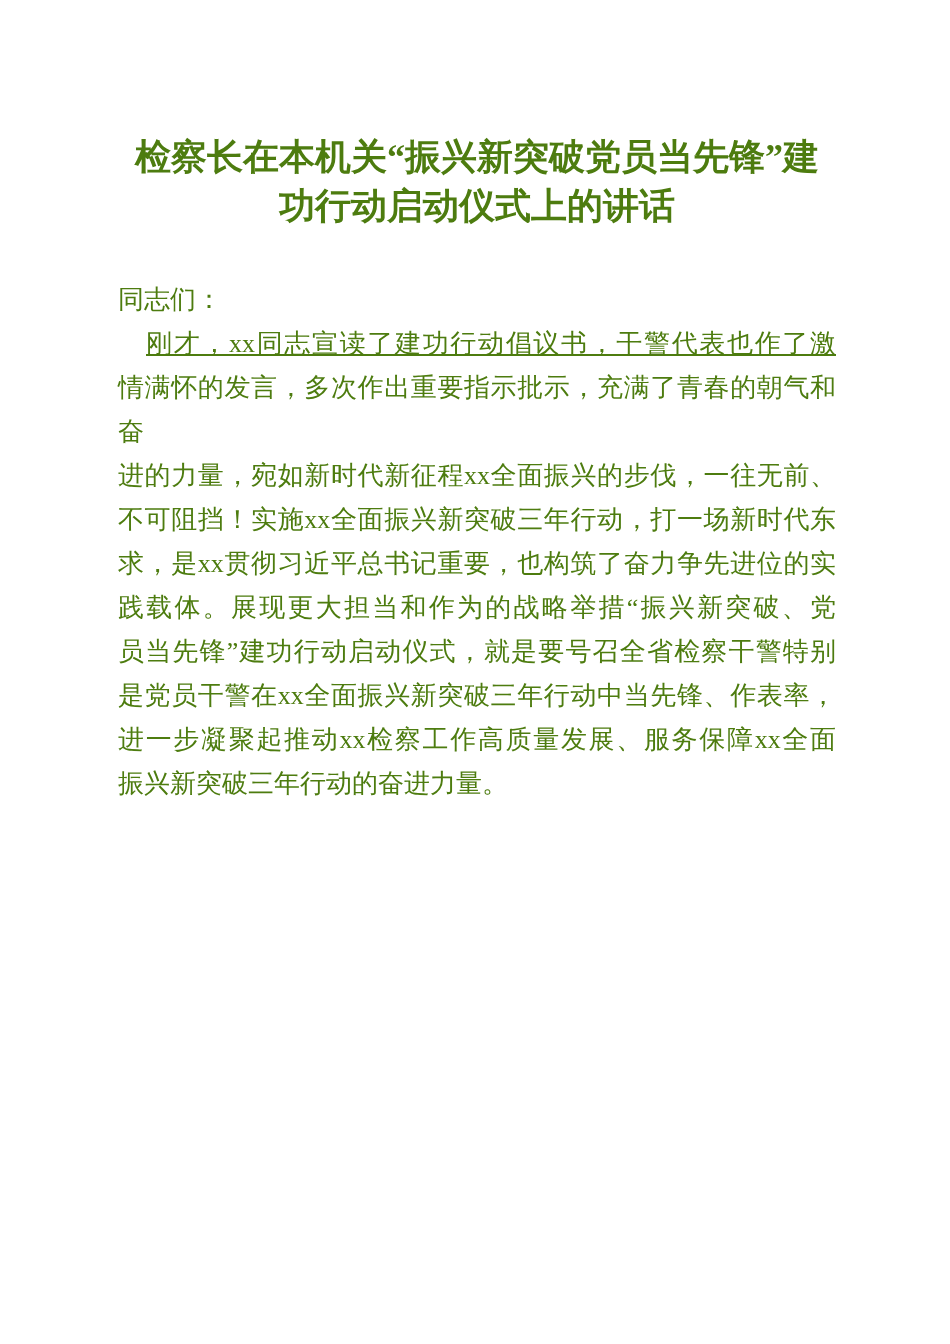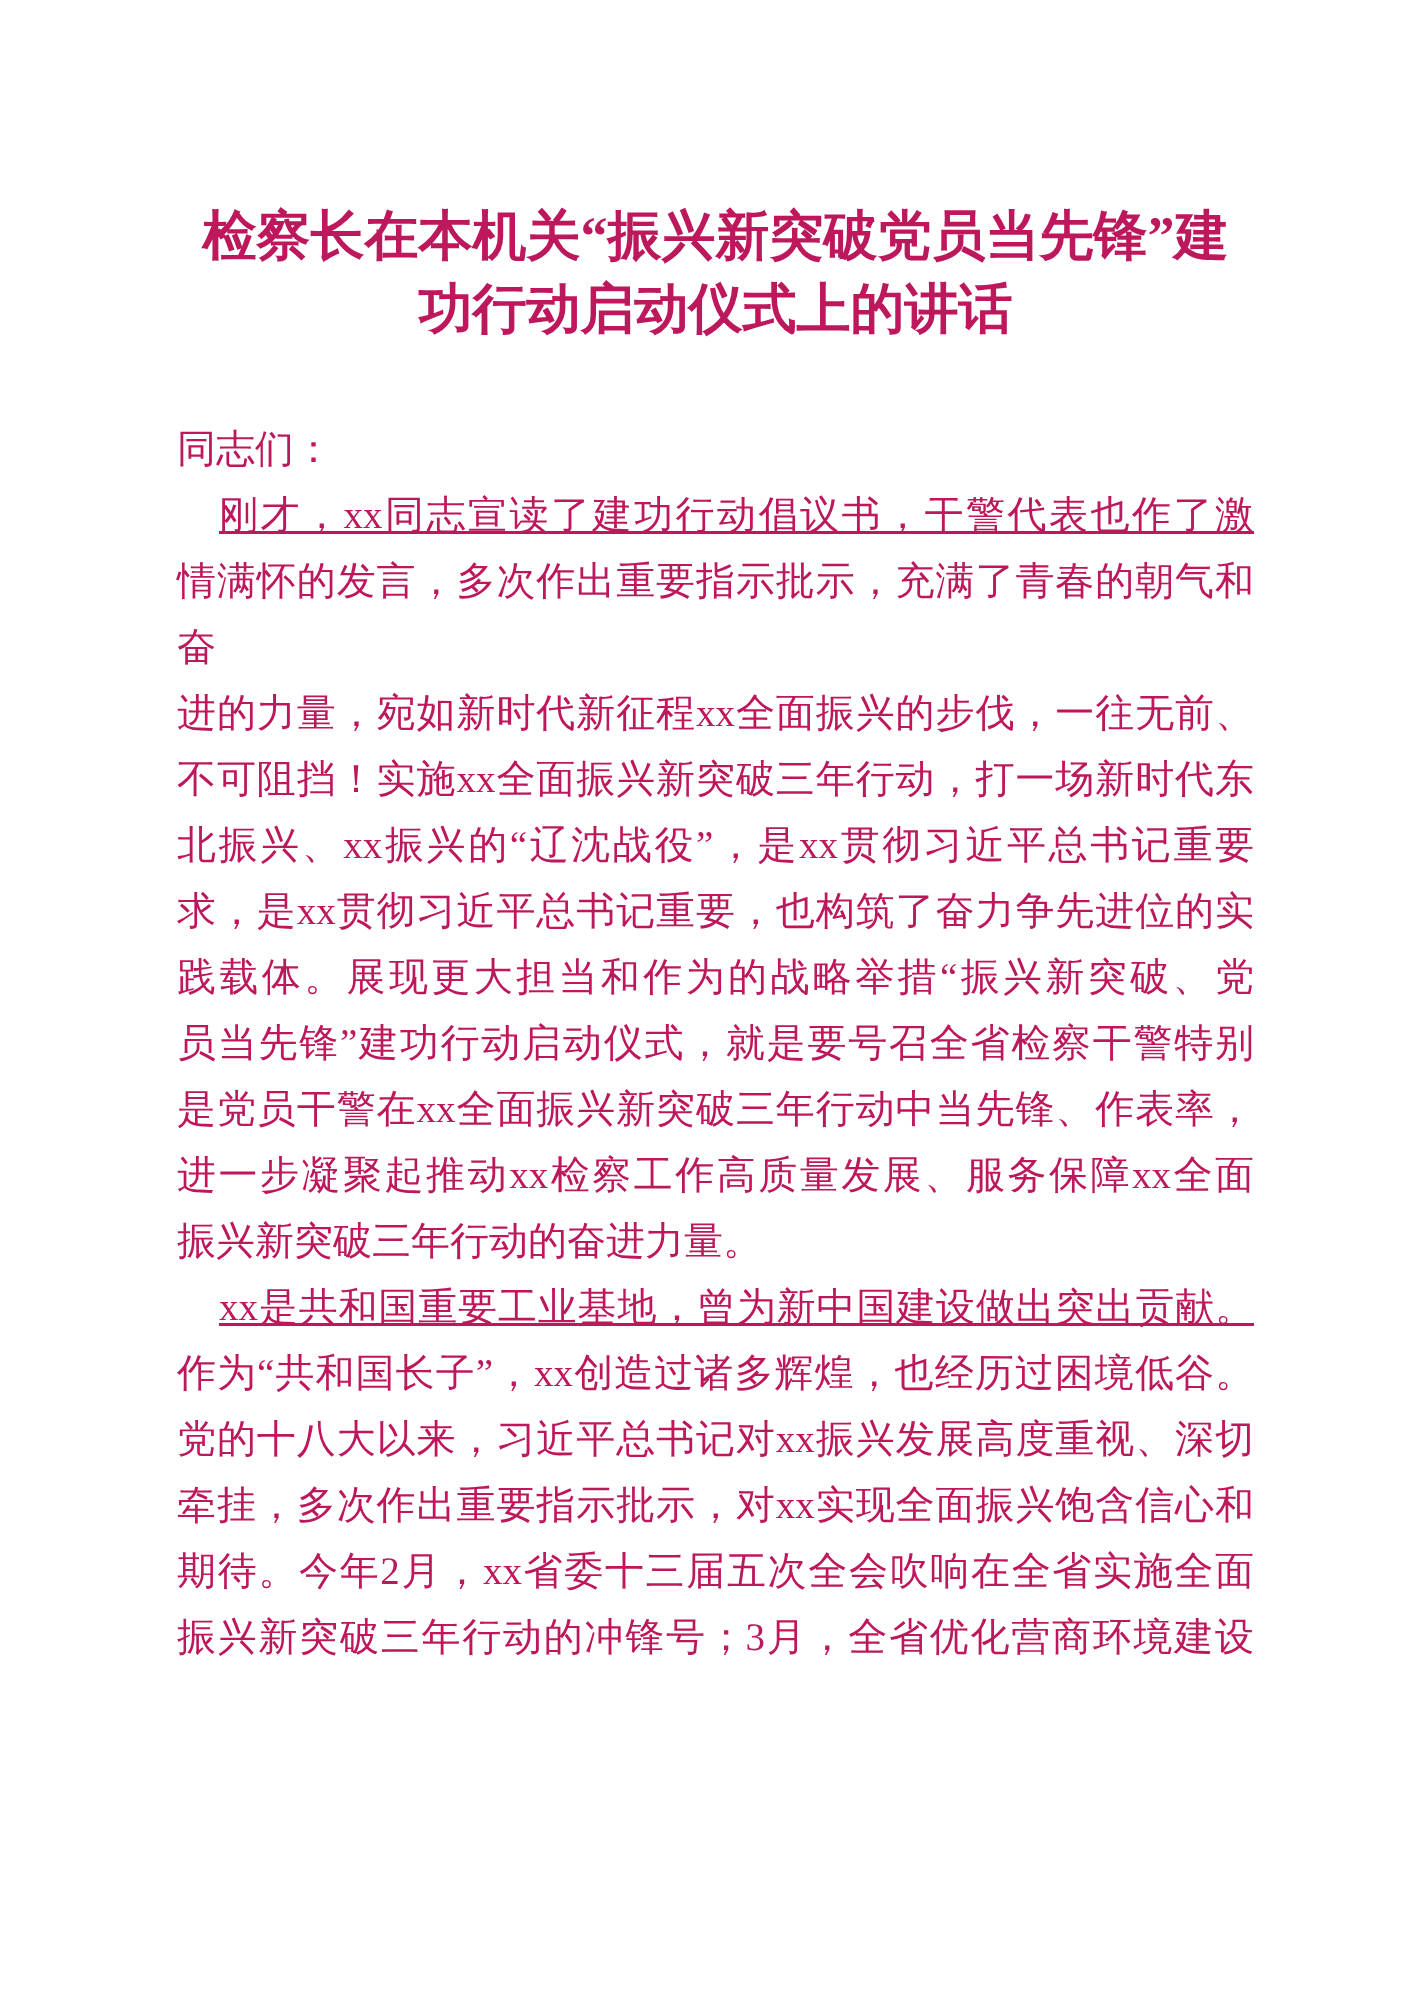--- a/index.html
+++ b/index.html
@@ -6,21 +6,21 @@
     margin: 0;
     padding: 0;
     background: #ffffff;
   }
   .page {
     position: relative;
     box-sizing: border-box;
     width: 950px;
     height: 1344px;
     background: #ffffff;
-    color: #be185d;
+    color: #4d7c0f;
     padding: 133px 114px 0 118px;
     font-family: "Liberation Serif", "DejaVu Serif", serif;
     overflow: hidden;
   }
   .title {
     margin: 0 0 47px 0;
     font-size: 36px;
     font-weight: 700;
     line-height: 49px;
     text-align: center;
@@ -55,30 +55,21 @@
     </h1>
   <div class="body" id="body">
       <div class="paragraph">
         <div class="line">同志们：</div>
       </div>
       <div class="paragraph">
         <div class="line fill indent">刚才，xx同志宣读了建功行动倡议书，干警代表也作了激</div>
         <div class="line fill">情满怀的发言，多次作出重要指示批示，充满了青春的朝气和奋</div>
         <div class="line fill">进的力量，宛如新时代新征程xx全面振兴的步伐，一往无前、</div>
         <div class="line fill">不可阻挡！实施xx全面振兴新突破三年行动，打一场新时代东</div>
-        <div class="line fill">北振兴、xx振兴的“辽沈战役”，是xx贯彻习近平总书记重要</div>
         <div class="line fill">求，是xx贯彻习近平总书记重要，也构筑了奋力争先进位的实</div>
         <div class="line fill">践载体。展现更大担当和作为的战略举措“振兴新突破、党</div>
         <div class="line fill">员当先锋”建功行动启动仪式，就是要号召全省检察干警特别</div>
         <div class="line fill">是党员干警在xx全面振兴新突破三年行动中当先锋、作表率，</div>
         <div class="line fill">进一步凝聚起推动xx检察工作高质量发展、服务保障xx全面</div>
         <div class="line">振兴新突破三年行动的奋进力量。</div>
       </div>
-      <div class="paragraph">
-        <div class="line fill indent">xx是共和国重要工业基地，曾为新中国建设做出突出贡献。</div>
-        <div class="line fill">作为“共和国长子”，xx创造过诸多辉煌，也经历过困境低谷。</div>
-        <div class="line fill">党的十八大以来，习近平总书记对xx振兴发展高度重视、深切</div>
-        <div class="line fill">牵挂，多次作出重要指示批示，对xx实现全面振兴饱含信心和</div>
-        <div class="line fill">期待。今年2月，xx省委十三届五次全会吹响在全省实施全面</div>
-        <div class="line fill">振兴新突破三年行动的冲锋号；3月，全省优化营商环境建设</div>
-      </div>
     </div>
 </div>
 
 </body></html>

